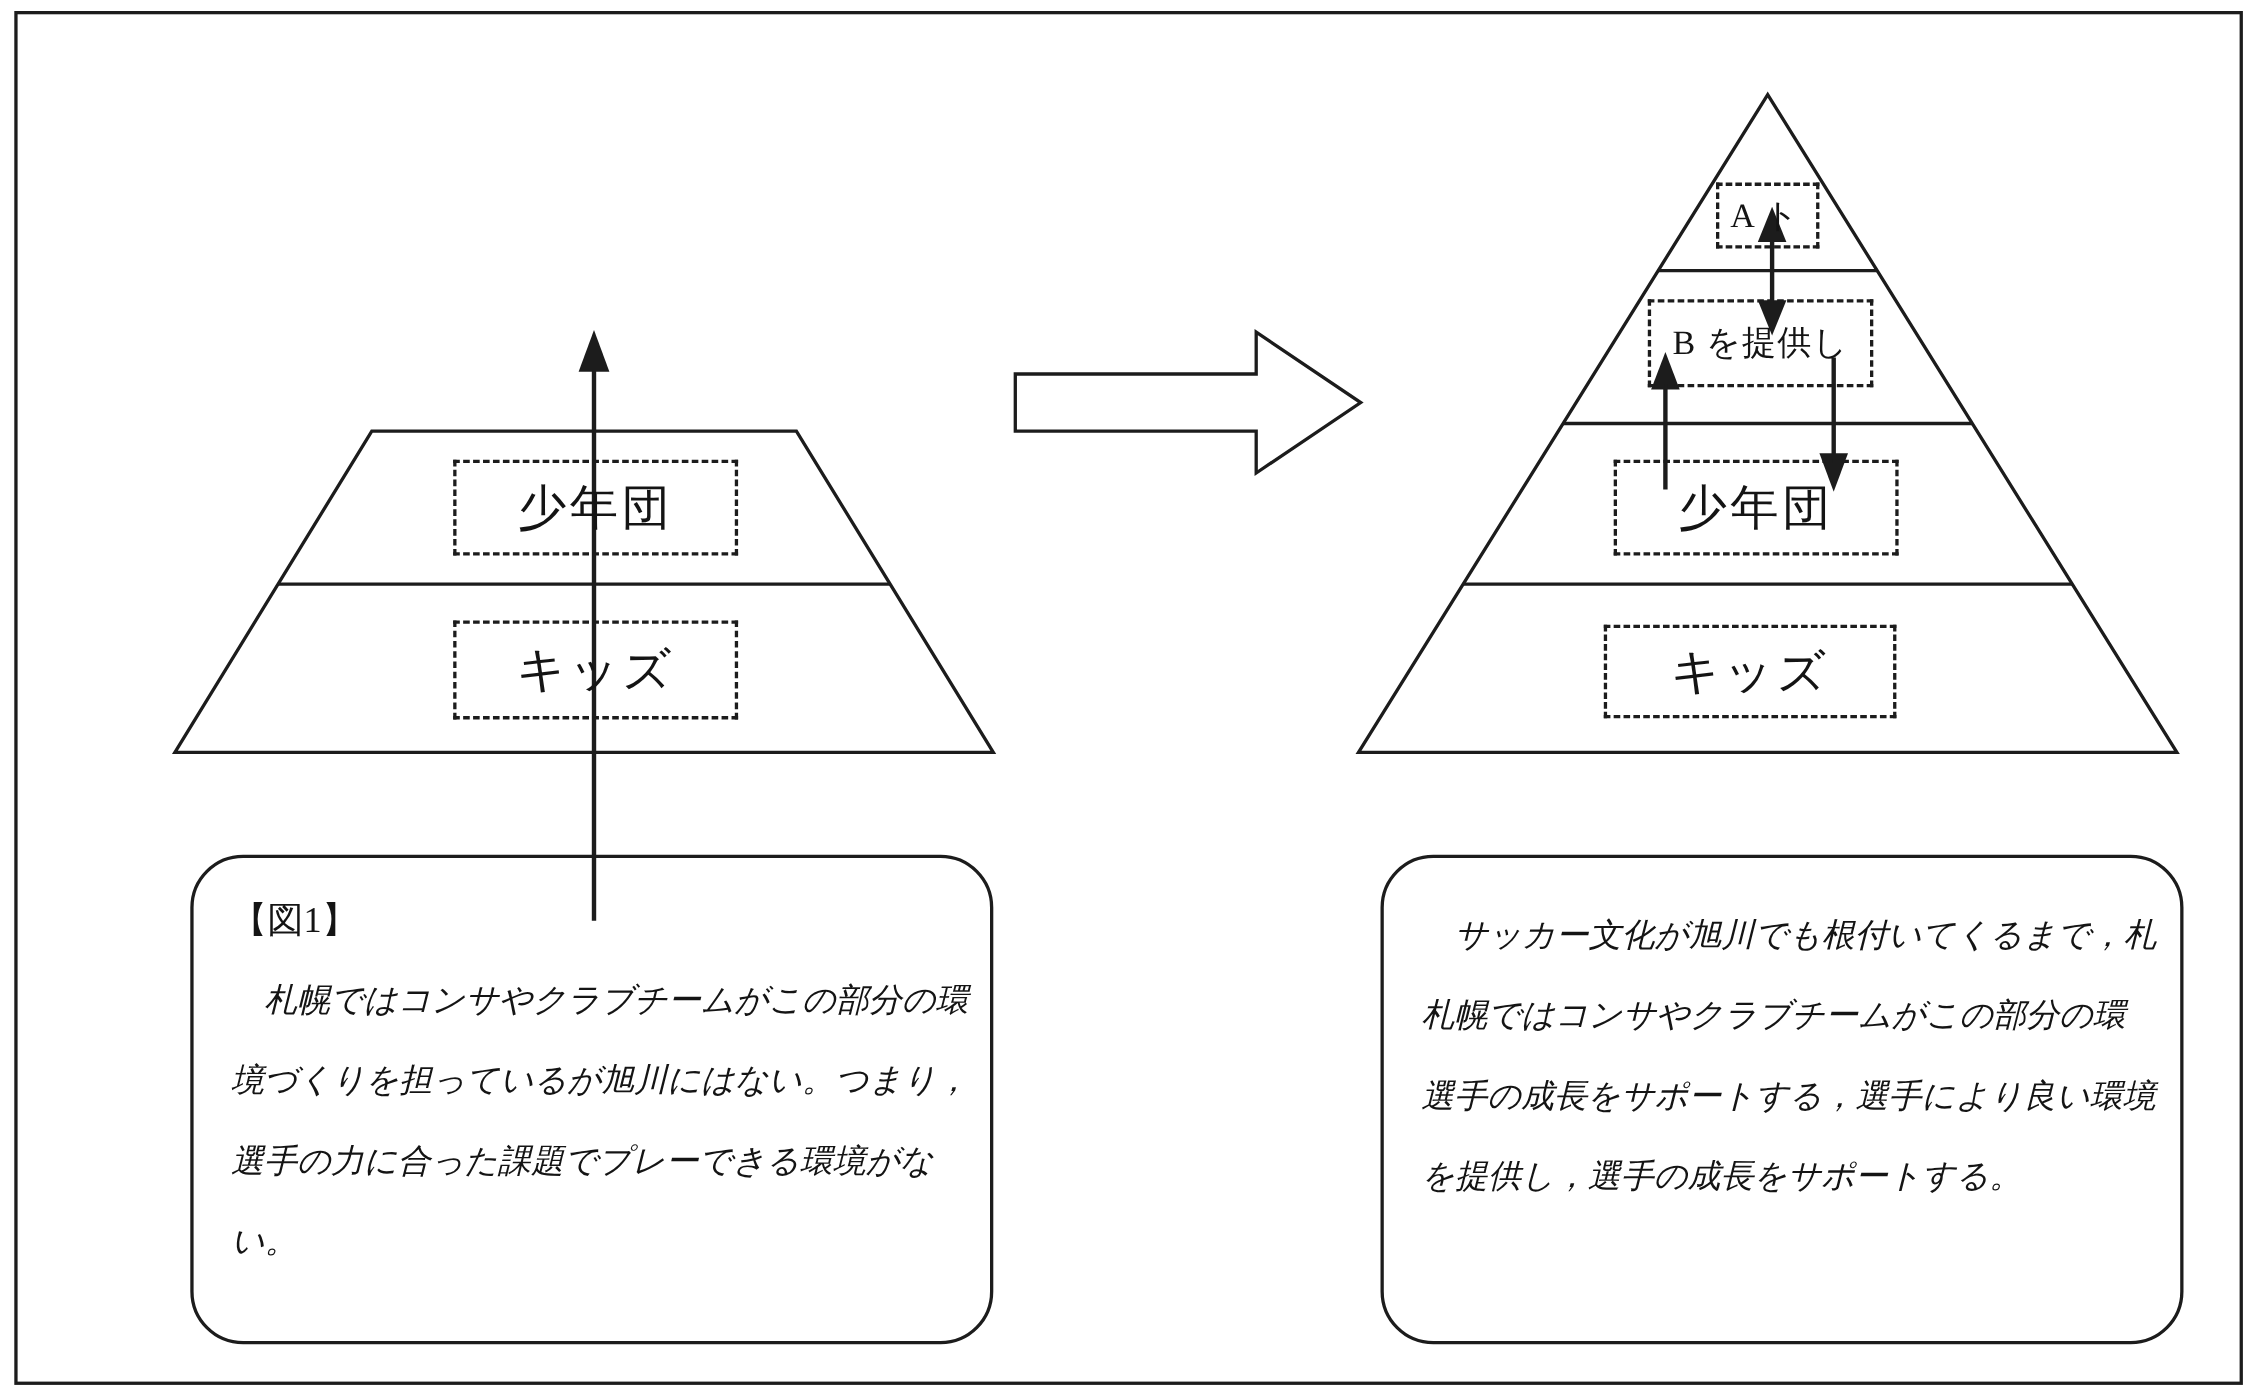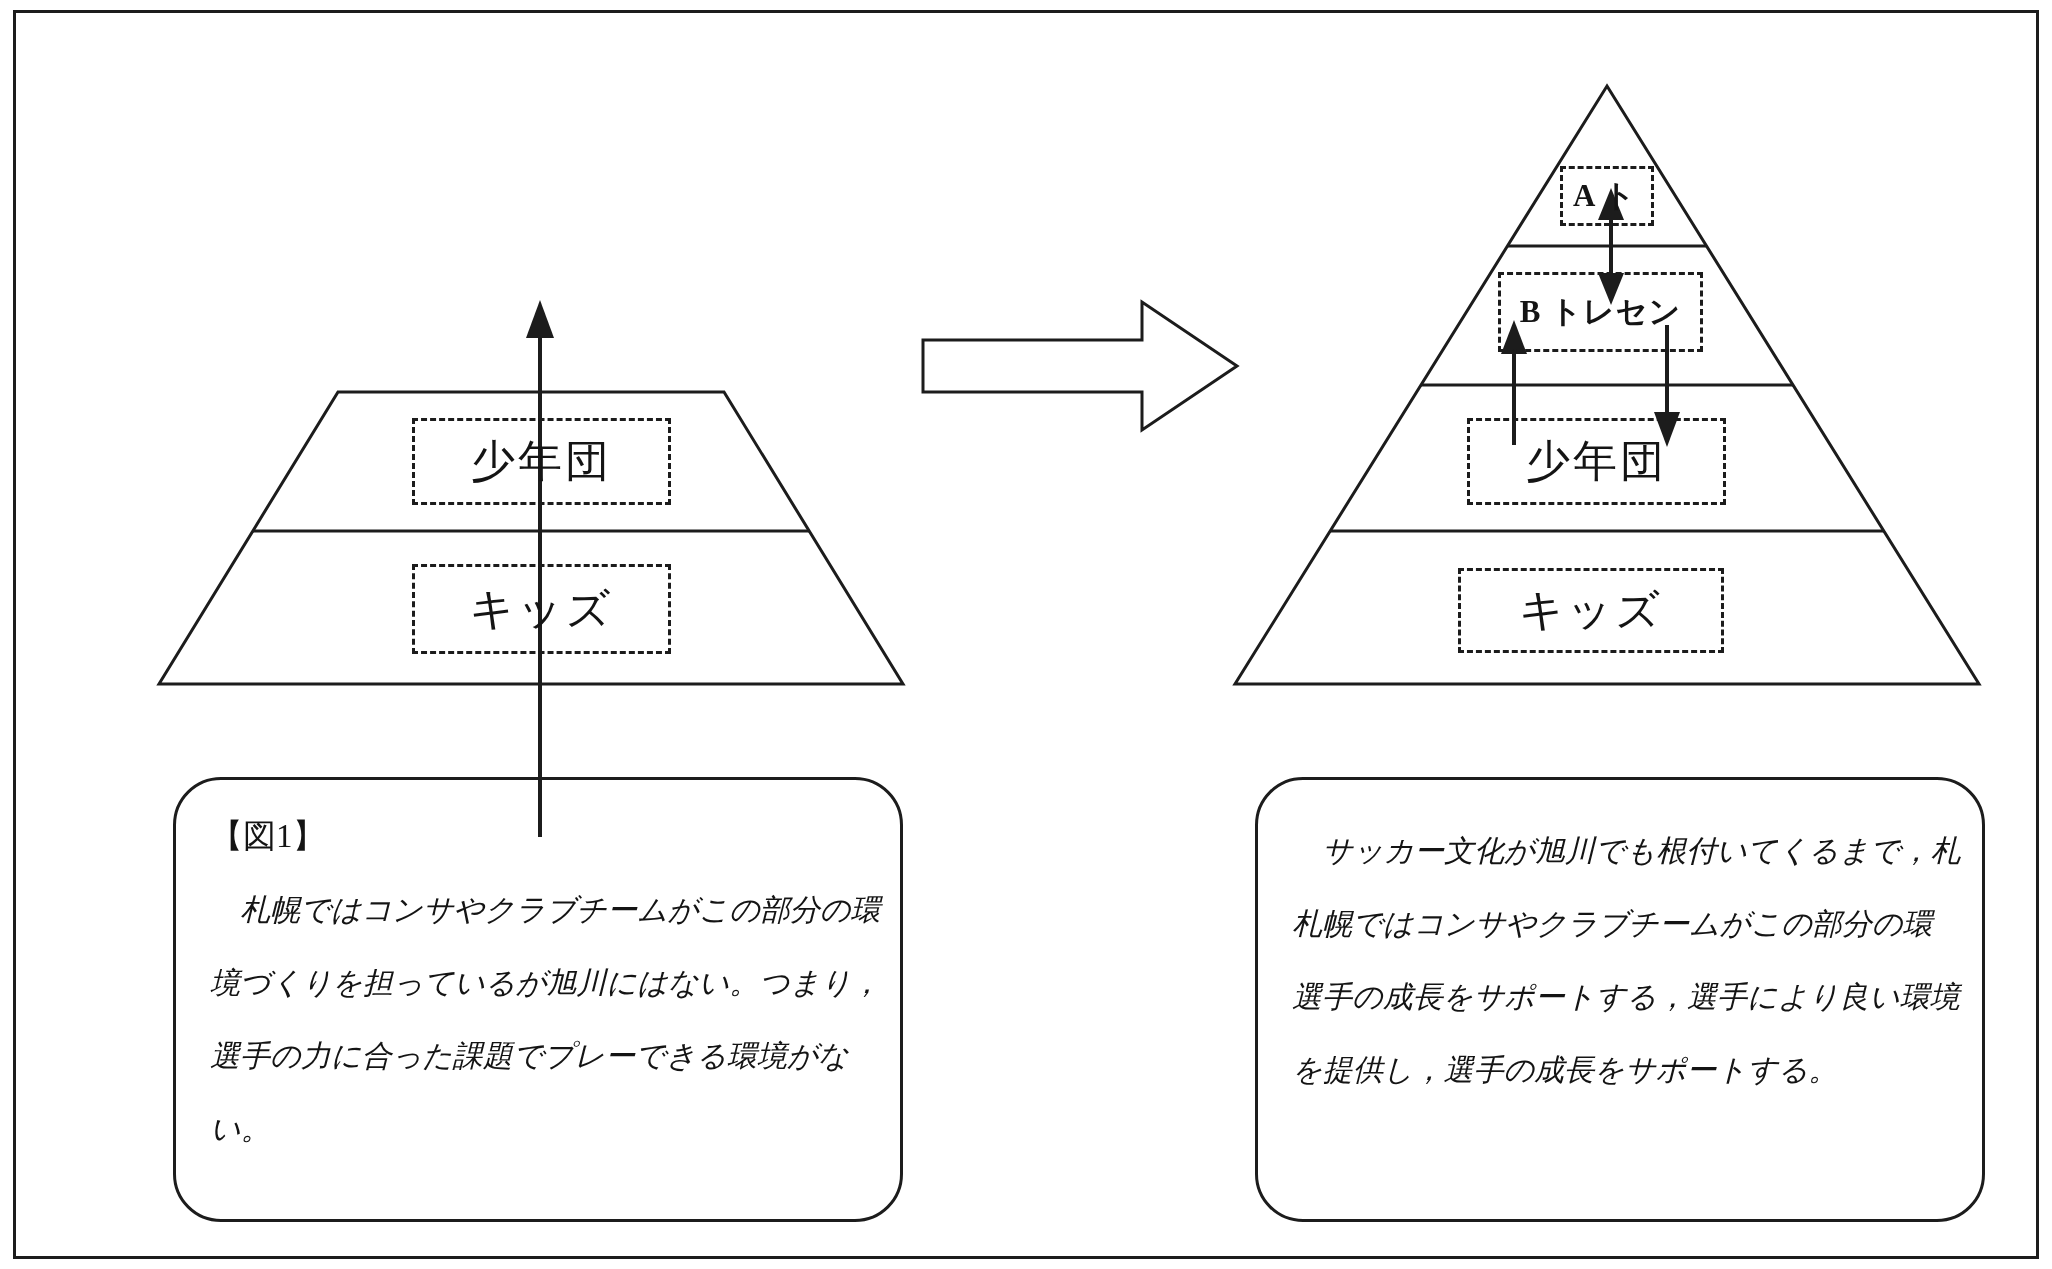--- a/index.html
+++ b/index.html
@@ -41,21 +41,20 @@
   }
   .label {
     font-size: 44px;
     letter-spacing: 3px;
     white-space: nowrap;
   }
   .label-sm {
     font-size: 31px;
     letter-spacing: 1px;
     white-space: nowrap;
-    font-weight: bold;
   }
   .label-left {
     justify-content: flex-start;
     padding-left: 10px;
   }
   .note {
     position: absolute;
     width: 730px;
     height: 445px;
     border: 3px solid #1c1c1c;
@@ -112,21 +111,21 @@
     <span class="label">少年団</span>
   </div>
   <div class="dashed-box" style="left:412px;top:564px;width:259px;height:90px">
     <span class="label">キッズ</span>
   </div>
 
   <div class="dashed-box label-left" style="left:1560px;top:166px;width:94px;height:60px">
     <span class="label-sm">A ト</span>
   </div>
   <div class="dashed-box" style="left:1498px;top:272px;width:205px;height:80px">
-    <span class="label-sm">B トレセン</span>
+    <span class="label-sm">B を提供し</span>
   </div>
   <div class="dashed-box" style="left:1467px;top:418px;width:259px;height:87px">
     <span class="label">少年団</span>
   </div>
   <div class="dashed-box" style="left:1458px;top:568px;width:266px;height:85px">
     <span class="label">キッズ</span>
   </div>
 
   <div class="note" style="left:173px;top:777px">
     <div class="note-title">【図1】</div>

